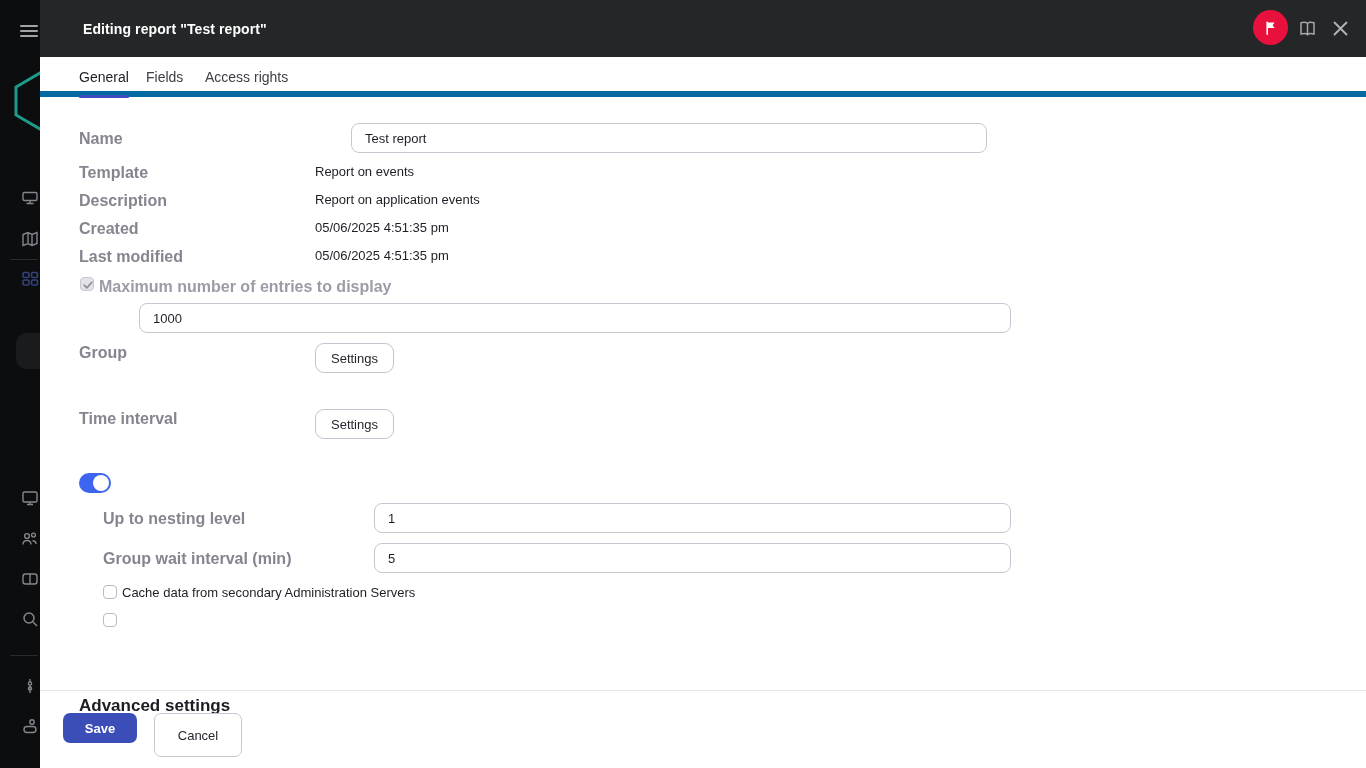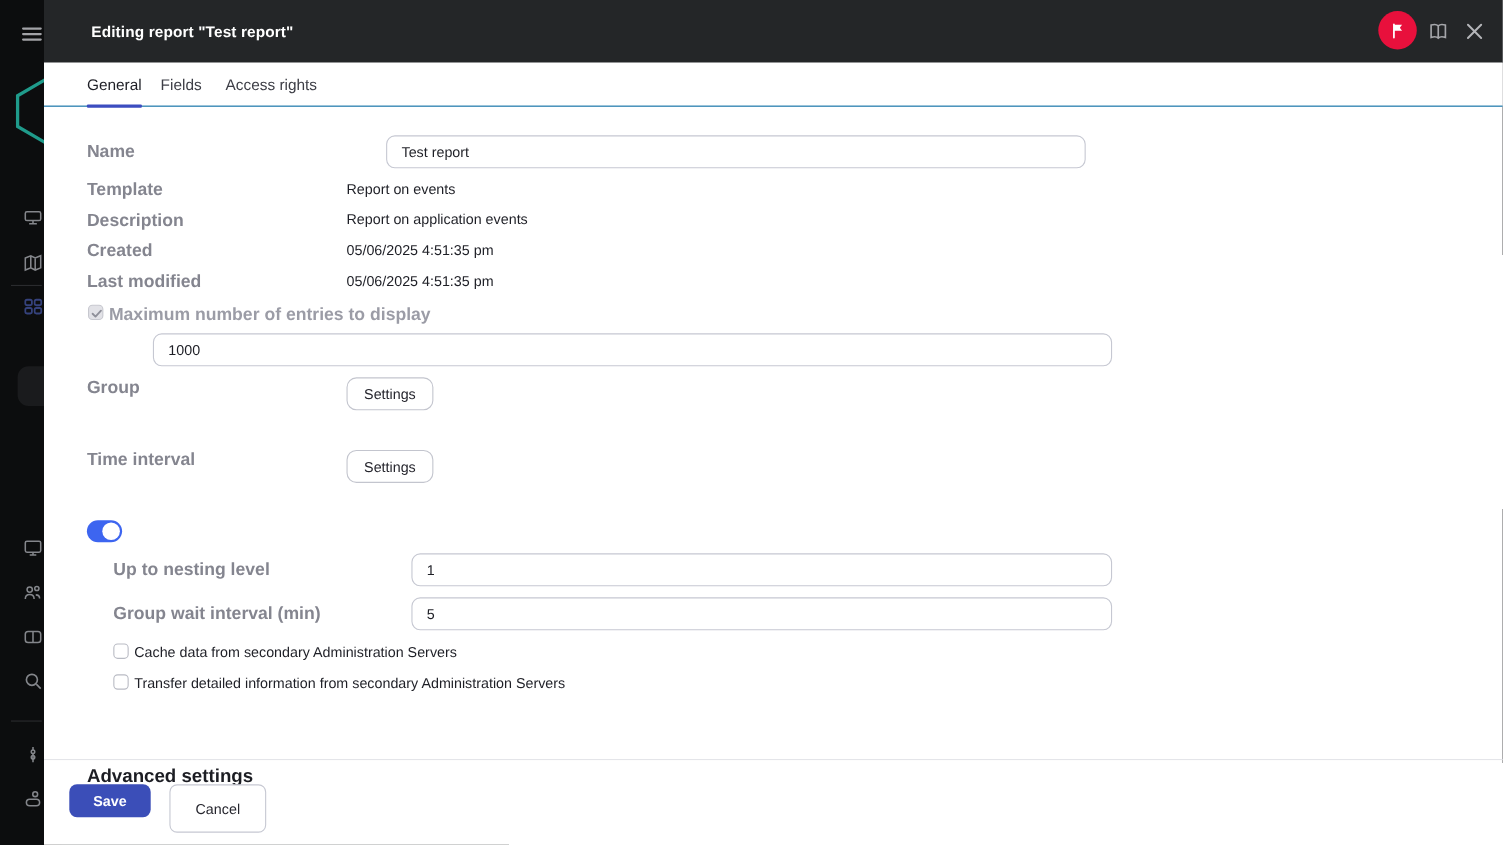--- a/index.html
+++ b/index.html
@@ -27,21 +27,21 @@
                   color:#ffffff; font-size:14px; font-weight:700; letter-spacing:.1px; }
   .flag-btn { position:absolute; left:1213px; top:10px; width:35px; height:35px; border-radius:50%;
               display:flex; align-items:center; justify-content:center; cursor:pointer; }
   .icon-btn { position:absolute; top:19px; width:19px; height:19px; color:#a5a6aa; cursor:pointer; }
   .icon-btn svg { width:100%; height:100%; display:block; }
   .book-btn { left:1258px; }
   .close-btn { left:1291px; color:#b4b5b9; }
 
   
   .tabbar { position:absolute; left:0; top:57px; width:100%; height:40px; background:#fff;
-            border-bottom:1px solid #0369a1; }
+            border-bottom:6px solid #0369a1; }
   .tab { position:absolute; top:0; height:40px; display:flex; align-items:center;
          font-size:14px; color:#3d3e46; cursor:pointer; }
   .tab-general { left:39px; }
   .tab-fields  { left:106px; }
   .tab-access  { left:165px; }
   .tab.active { color:#1e1f26; font-weight:400; }
   .tab.active::after { content:""; position:absolute; left:0; right:0; bottom:-1px; height:3px;
                        background:#3c4dc0; border-radius:1px; }
 
   
@@ -251,20 +251,19 @@
   <input class="tinput wait-input" type="text" value="5" style="">
 
   <span class="cb cb-cache">
     
   </span>
   <span class="val cb-cache-label">Cache data from secondary Administration Servers</span>
 
   <span class="cb cb-transfer">
     
   </span>
-  <span class="val cb-transfer-label">Transfer detailed information from secondary Administration Servers</span>
 
   <div class="advanced">Advanced settings</div>
 
   <div class="footer-divider"></div>
   <button class="btn-save">Save</button>
   <button class="btn-cancel">Cancel</button>
 </div>
 
 </body></html>

